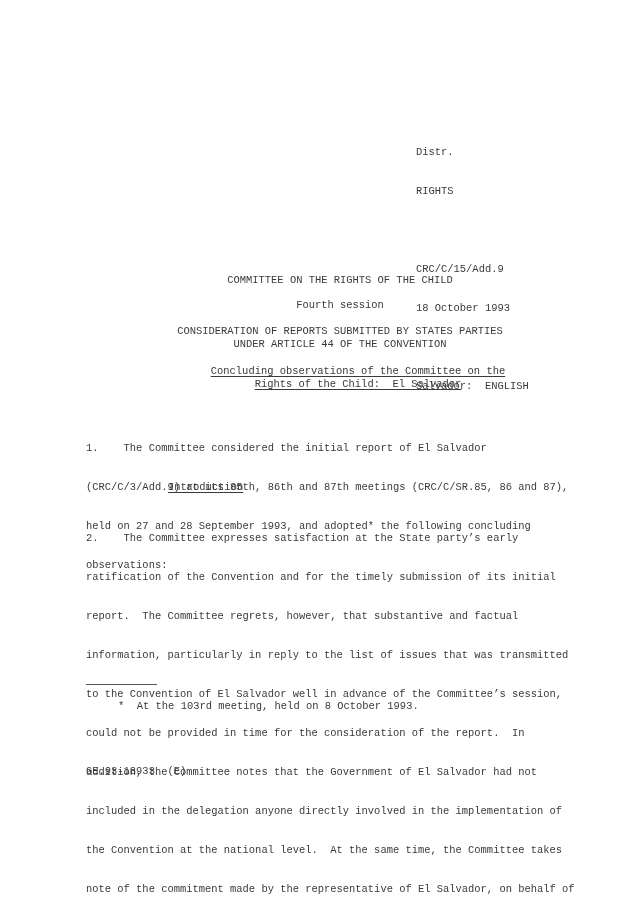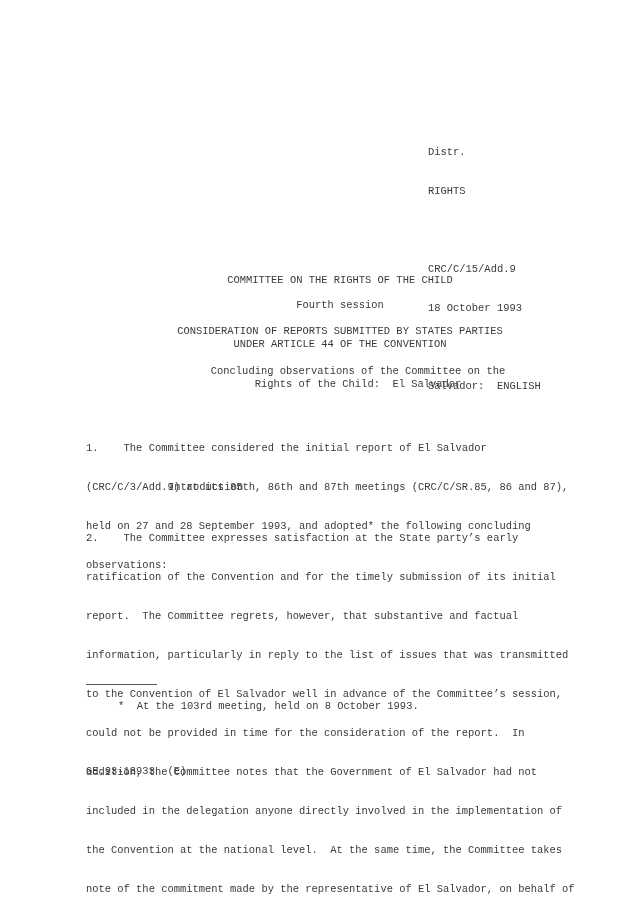--- a/index.html
+++ b/index.html
@@ -11,25 +11,25 @@
       width: 640px;
       height: 905px;
       position: relative;
       overflow: hidden;
       font-family: "Liberation Mono", "DejaVu Sans Mono", monospace;
       font-size: 10.45px;
       line-height: 13px;
       color: #3a3a3a;
     }
     .abs { position: absolute; white-space: pre; }
-    .header-block { left: 428px; top: 120px; }
+    .header-block { left: 416px; top: 120px; }
     .header-block div { height: 13px; }
     .gap { height: 13px; }
     .center { position: absolute; left: 0; width: 680px; text-align: center; white-space: pre; }
-    .ul { text-underline-offset: 2px; text-decoration-thickness: 1px; padding-left: 36px; }
+    .ul { text-decoration: underline; text-underline-offset: 2px; text-decoration-thickness: 1px; padding-left: 36px; }
     .para { left: 86px; }
     .para div { height: 13px; }
     .footnote-rule {
       position: absolute;
       left: 86px;
       top: 684px;
       width: 71px;
       height: 0;
       border-top: 1.4px solid #555;
     }

